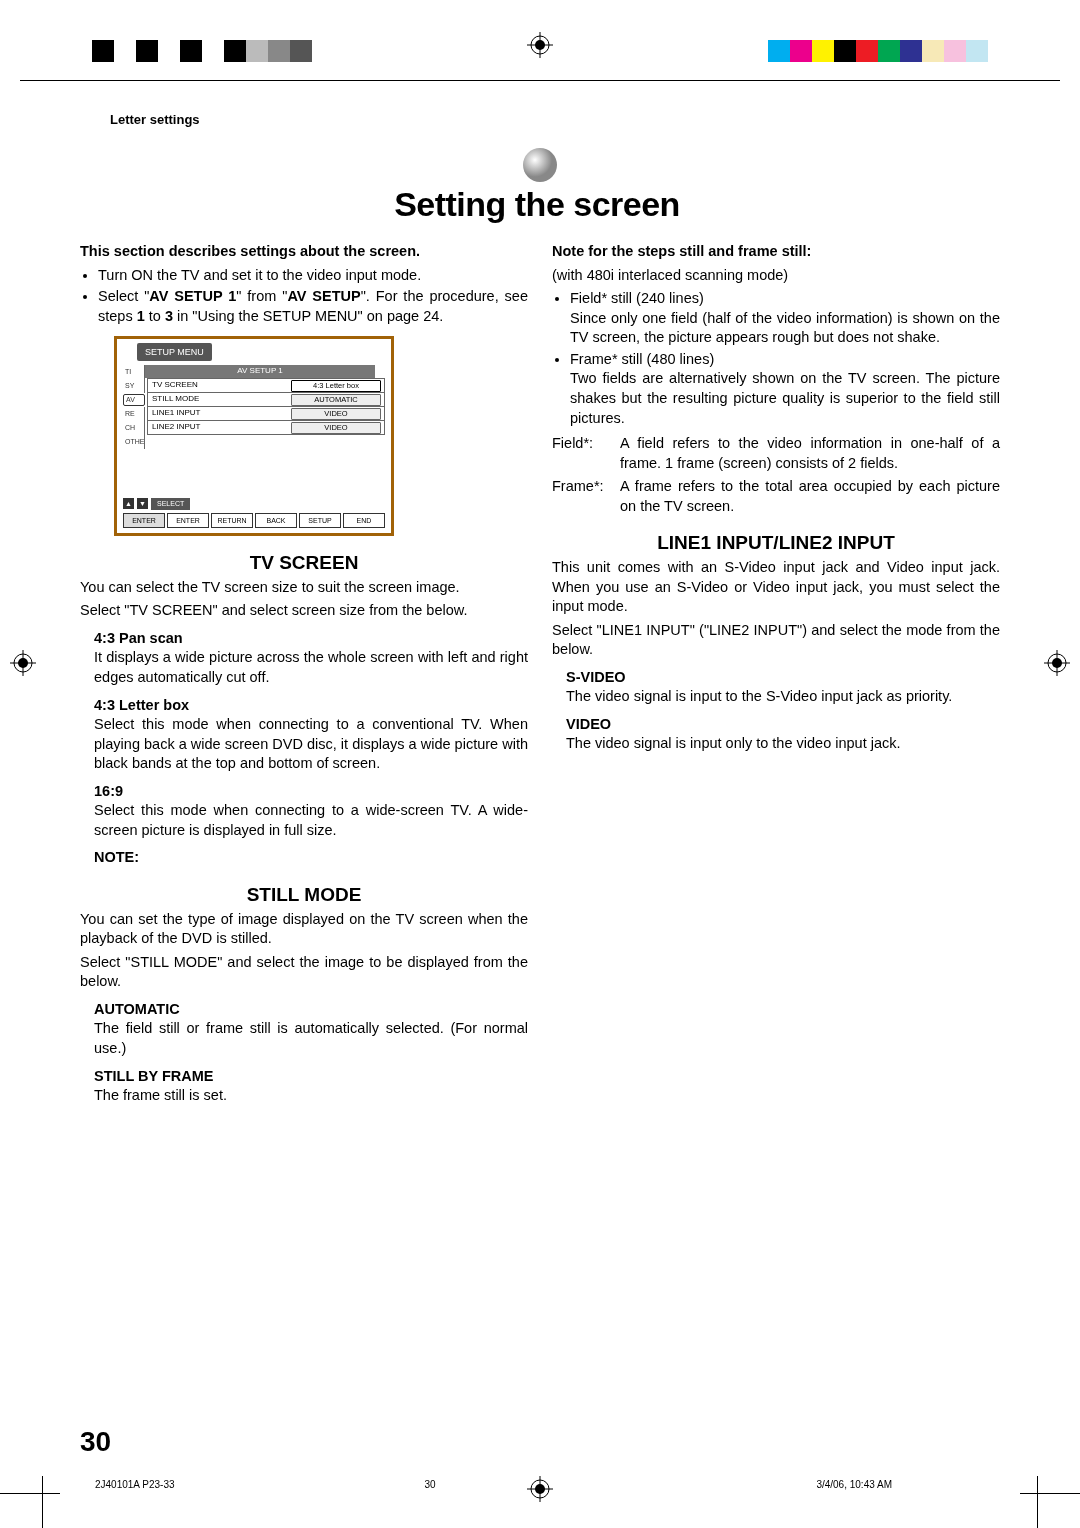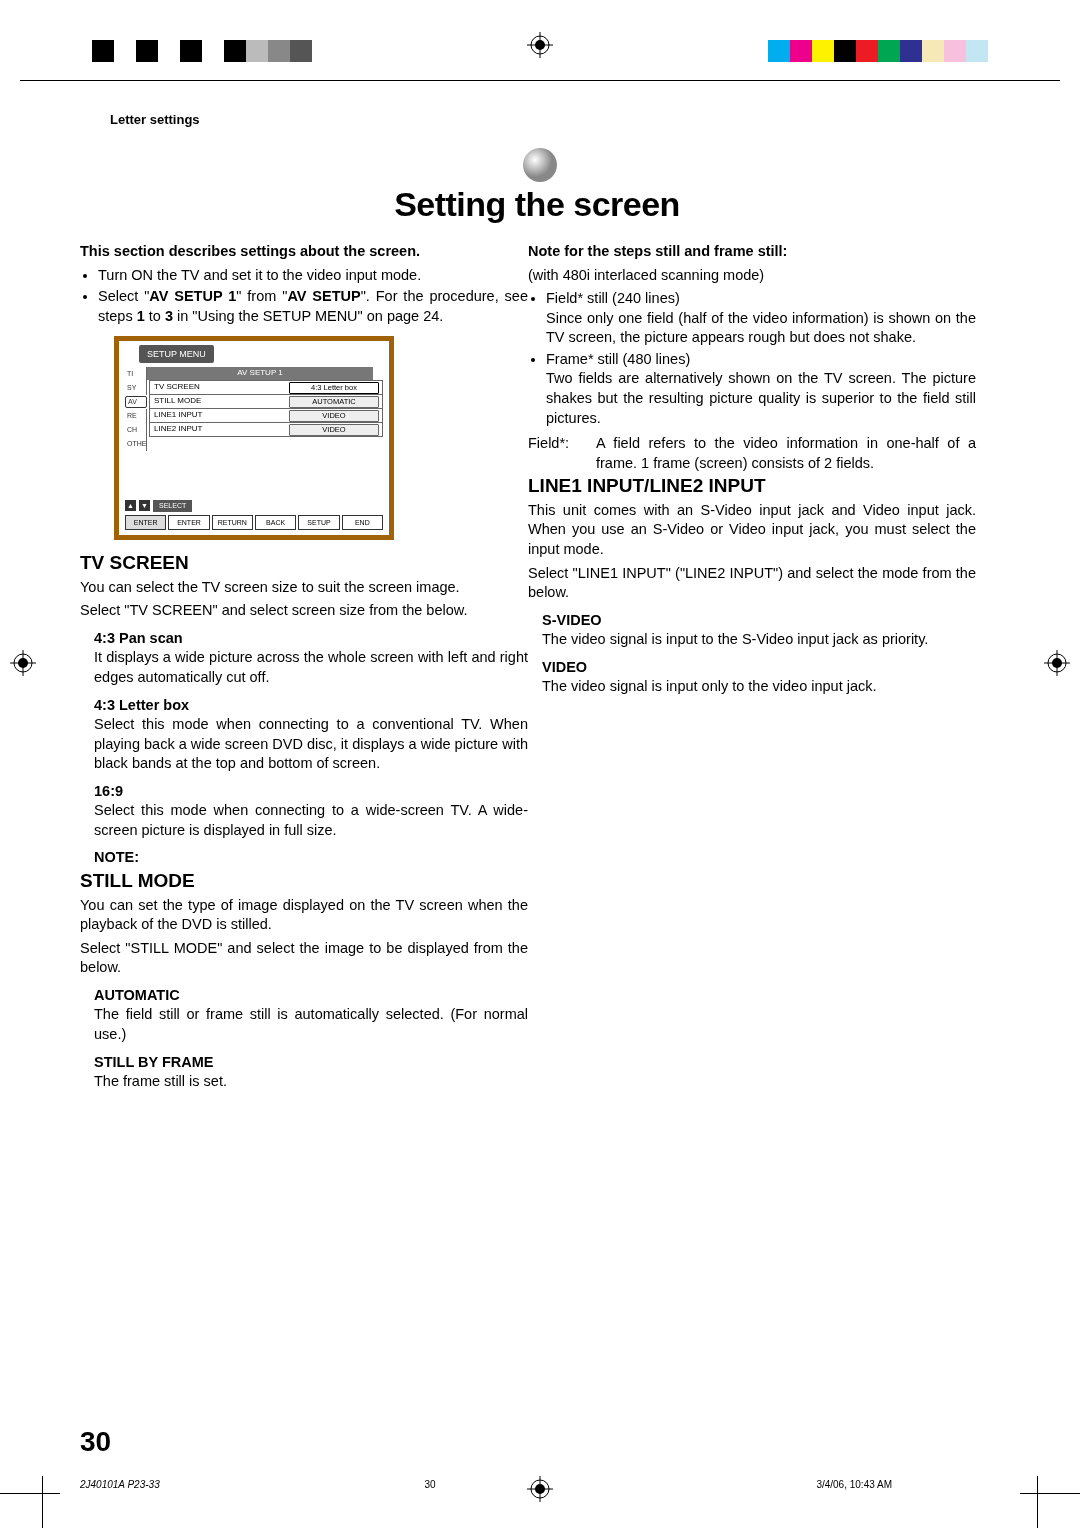--- a/index.html
+++ b/index.html
@@ -22,36 +22,36 @@
   .crop-br-h { position:absolute; right:0; bottom:34px; width:60px; height:1px; background:#000;}
   .crop-br-v { position:absolute; right:42px; bottom:0; width:1px; height:52px; background:#000;}
 
   
   .content { position: absolute; left: 80px; top: 112px; width: 920px; }
   .breadcrumb { font-size: 13px; font-weight: bold; margin-left: 30px; margin-bottom: 16px; }
   .title-row { display: flex; align-items: center; margin-bottom: 18px; margin-top: 18px; margin-left: 0; flex-direction: column; }
   .title-row svg { flex: 0 0 auto; }
   .title { font-size: 34px; font-weight: bold; letter-spacing: -0.5px; margin-left: -6px; }
 
-  .cols { display: flex; }
+  .cols { display: flex; gap: 24px; }
   .col { width: 448px; font-size: 14.5px; line-height: 1.35; }
   .col p { margin-bottom: 4px; }
   .col ul { list-style: disc; padding-left: 18px; margin-bottom: 6px; }
   .col ul li { margin-bottom: 2px; text-align: justify; }
   .bold { font-weight: bold; }
-  .h2 { font-size: 19px; font-weight: bold; margin-bottom: 2px; }
+  .h2 { font-size: 19px; font-weight: bold; margin-top: 14px; margin-bottom: 2px; text-align: center; }
   .h3 { font-weight: bold; margin-top: 8px; font-size: 14.5px; }
   .justify { text-align: justify; }
   .indent { margin-left: 14px; }
   .defrow { display:flex; margin-top:4px; }
   .defrow .k { flex:0 0 68px; }
   .defrow .v { flex:1; text-align: justify; }
 
   
-  .menu-wrap { width: 280px; margin: 10px 0 10px 34px; border: 5px solid #a16207; background:#fff; padding:0; }
+  .menu-wrap { width: 280px; margin: 10px 0 10px 34px; border: 3px solid #a16207; background:#fff; padding:0; }
   .menu-header { background:#555; color:#fff; font-size:9px; padding:3px 8px; display:inline-block; margin:4px 0 0 20px; border-radius:2px;}
   .menu-sub { font-size:8px; color:#fff; background:#777; text-align:center; margin:4px 10px 0 22px; padding:1px 0;}
   .menu-body { position:relative; margin:0 6px; }
   .menu-side { position:absolute; left:0; top:0; width:22px; font-size:7px; }
   .menu-side div { height:14px; padding:2px 2px; border-right:1px solid #666; white-space:nowrap; overflow:hidden; color:#333;}
   .menu-side .boxed { border:1px solid #333; border-radius:2px; height:12px; padding:0 2px; margin:1px 0;}
   .menu-rows { margin-left:24px; border-left:1px solid #666; border-right:1px solid #666; border-top:1px solid #666;}
   .menu-row { display:flex; height:14px; font-size:8px; border-bottom:1px solid #666; align-items:center;}
   .menu-row .l { flex:1; padding-left:4px; }
   .menu-row .r { width:90px; text-align:center; border:1px solid #666; border-radius:1px; margin-right:3px; font-size:7.5px; background:#eee; padding:0 2px;}
@@ -60,21 +60,21 @@
   .menu-footer { margin:3px 6px 5px 6px; }
   .menu-ctrl { display:flex; align-items:center; gap:3px; margin-bottom:3px;}
   .menu-ctrl .arrow { width:11px; height:11px; background:#333; display:inline-flex; align-items:center; justify-content:center; color:#fff; font-size:7px;}
   .menu-ctrl .sel { font-size:7px; background:#555; color:#fff; padding:1px 6px;}
   .menu-btns { display:flex; gap:2px; }
   .menu-btns .b { flex:1; border:1px solid #333; font-size:7px; text-align:center; padding:2px 0; }
   .menu-btns .b:first-child { background:#ddd;}
 
   .page-num { position:absolute; left:80px; bottom:70px; font-size:28px; font-weight:bold; }
   .footer-text { position:absolute; bottom:38px; font-size:10px; }
-  .footer-left { left:80px;font-style:italic; }
+  .footer-left { left:95px; }
   .footer-center { left:50%; transform:translateX(-50%); margin-left:-110px;}
   .footer-right { right:188px; }
 </style>
 </head>
 <body>
 <div class="page">
 
 <div class="reg-bar">
   <div class="reg-left-blocks">
     <div style="background:#000"></div>
@@ -250,20 +250,24 @@
         </li>
         <li>
           <span>Frame* still (480 lines)</span><br>
           <span class="justify" style="display:block">Two fields are alternatively shown on the TV screen. The picture shakes but the resulting picture quality is superior to the field still pictures.</span>
         </li>
       </ul>
       <div class="defrow">
         <div class="k">Field*:</div>
         <div class="v">A field refers to the video information in one-half of a frame. 1 frame (screen) consists of 2 fields.</div>
       </div>
+      <div class="defrow">
+        <div class="k">Frame*:</div>
+        <div class="v">A frame refers to the total area occupied by each picture on the TV screen.</div>
+      </div>
 
       <div class="h2">LINE1 INPUT/LINE2 INPUT</div>
       <p class="justify">This unit comes with an S-Video input jack and Video input jack. When you use an S-Video or Video input jack, you must select the input mode.</p>
       <p class="justify">Select "LINE1 INPUT" ("LINE2 INPUT") and select the mode from the below.</p>
       <div class="indent">
         <div class="h3">S-VIDEO</div>
         <p class="justify">The video signal is input to the S-Video input jack as priority.</p>
         <div class="h3">VIDEO</div>
         <p>The video signal is input only to the video input jack.</p>
       </div>

